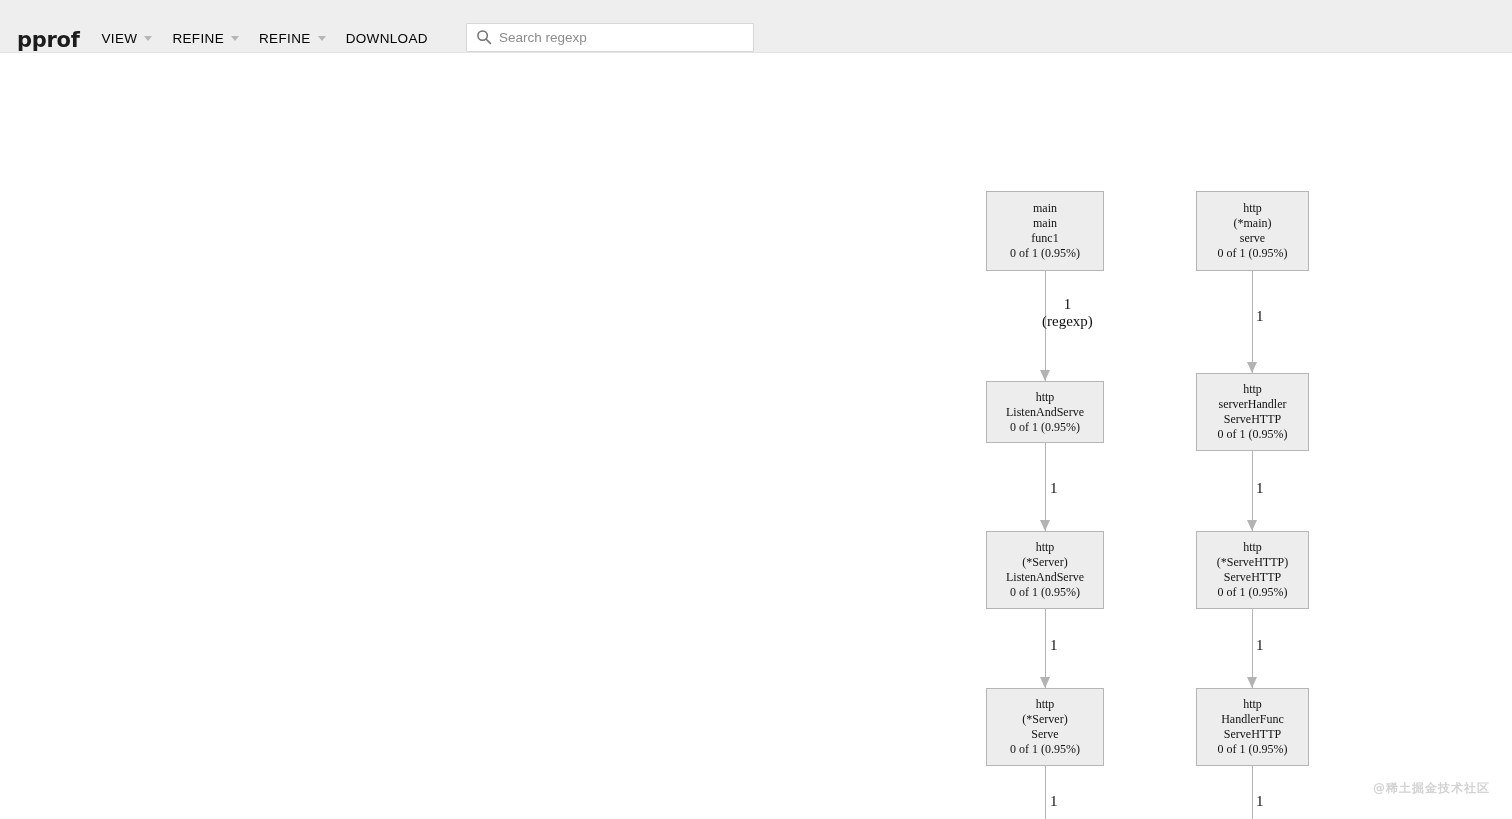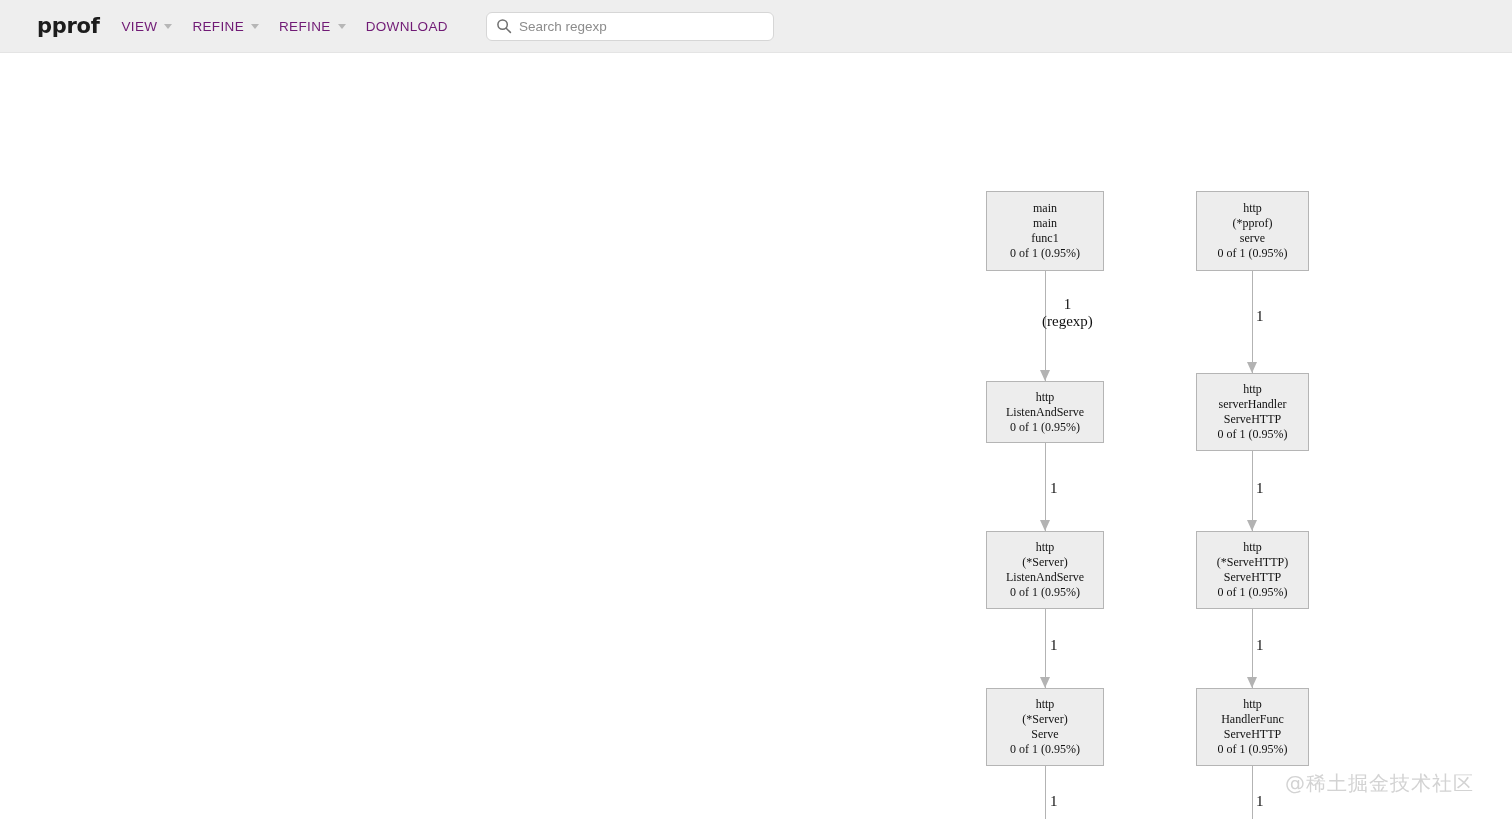--- a/index.html
+++ b/index.html
@@ -18,38 +18,37 @@
   
   .toolbar {
     position: absolute;
     left: 0; top: 0;
     width: 1512px;
     height: 53px;
     background: #eeeeee;
     border-bottom: 1px solid #e4e4e4;
     box-sizing: border-box;
     display: flex;
-    align-items: center;
-    padding-left: 20px;
+    align-items: flex-end;
   }
   .logo {
     font-family: "DejaVu Sans", sans-serif;
     font-weight: bold;
     font-size: 21px;
     color: #1c1c1c;
     letter-spacing: -0.3px;
     margin-left: 17px;
     margin-right: 22px;
     user-select: none;
   }
   .menu-item {
     display: flex;
     align-items: center;
     font-size: 13.5px;
-    color: #701a75;
+    color: #000000;
     letter-spacing: 0.35px;
     padding: 6px 0;
     margin-right: 20px;
     cursor: pointer;
     white-space: nowrap;
   }
   .menu-item .caret {
     margin-left: 7px;
     width: 0; height: 0;
     border-left: 4.5px solid transparent;
@@ -63,21 +62,21 @@
     margin-left: 18px;
     width: 288px;
     height: 29px;
   }
   .search-box {
     width: 100%;
     height: 100%;
     box-sizing: border-box;
     background: #ffffff;
     border: 1px solid #d6d6d6;
-    border-radius: 6px;
+    border-radius: 1px;
     padding: 0 8px 0 32px;
     font-family: "Liberation Sans", sans-serif;
     font-size: 13.5px;
     color: #333;
     outline: none;
   }
   .search-box::placeholder { color: #8c8c8c; }
   .search-icon {
     position: absolute;
     left: 10px;
@@ -134,28 +133,29 @@
     font-family: "Liberation Serif", serif;
     font-size: 15px;
     color: #101010;
     white-space: nowrap;
     line-height: 17px;
     text-align: center;
   }
 
   .watermark {
     position: absolute;
-    right: 38px;
+    right: 22px;
     bottom: 22px;
     font-family: "DejaVu Sans", sans-serif;
-    font-size: 20px;
+    font-size: 12px;
     color: #d3d3d3;
     letter-spacing: 1px;
     user-select: none;
     white-space: nowrap;
+    font-weight: bold;
   }
 </style>
 </head>
 <body>
 
 <div class="toolbar">
   <div class="logo">pprof</div>
 
   <div class="menu-item">
     <span>VIEW</span>
@@ -212,21 +212,21 @@
     </div>
   <div id="node-layer">
       <div class="node" style="left: 986px; top: 138px; width: 118px; height: 80px;">
         <div>main</div>
         <div>main</div>
         <div>func1</div>
         <div>0 of 1 (0.95%)</div>
       </div>
       <div class="node" style="left: 1196px; top: 138px; width: 113px; height: 80px;">
         <div>http</div>
-        <div>(*pprof)</div>
+        <div>(*main)</div>
         <div>serve</div>
         <div>0 of 1 (0.95%)</div>
       </div>
       <div class="node" style="left: 986px; top: 328px; width: 118px; height: 62px;">
         <div>http</div>
         <div>ListenAndServe</div>
         <div>0 of 1 (0.95%)</div>
       </div>
       <div class="node" style="left: 1196px; top: 320px; width: 113px; height: 78px;">
         <div>http</div>

